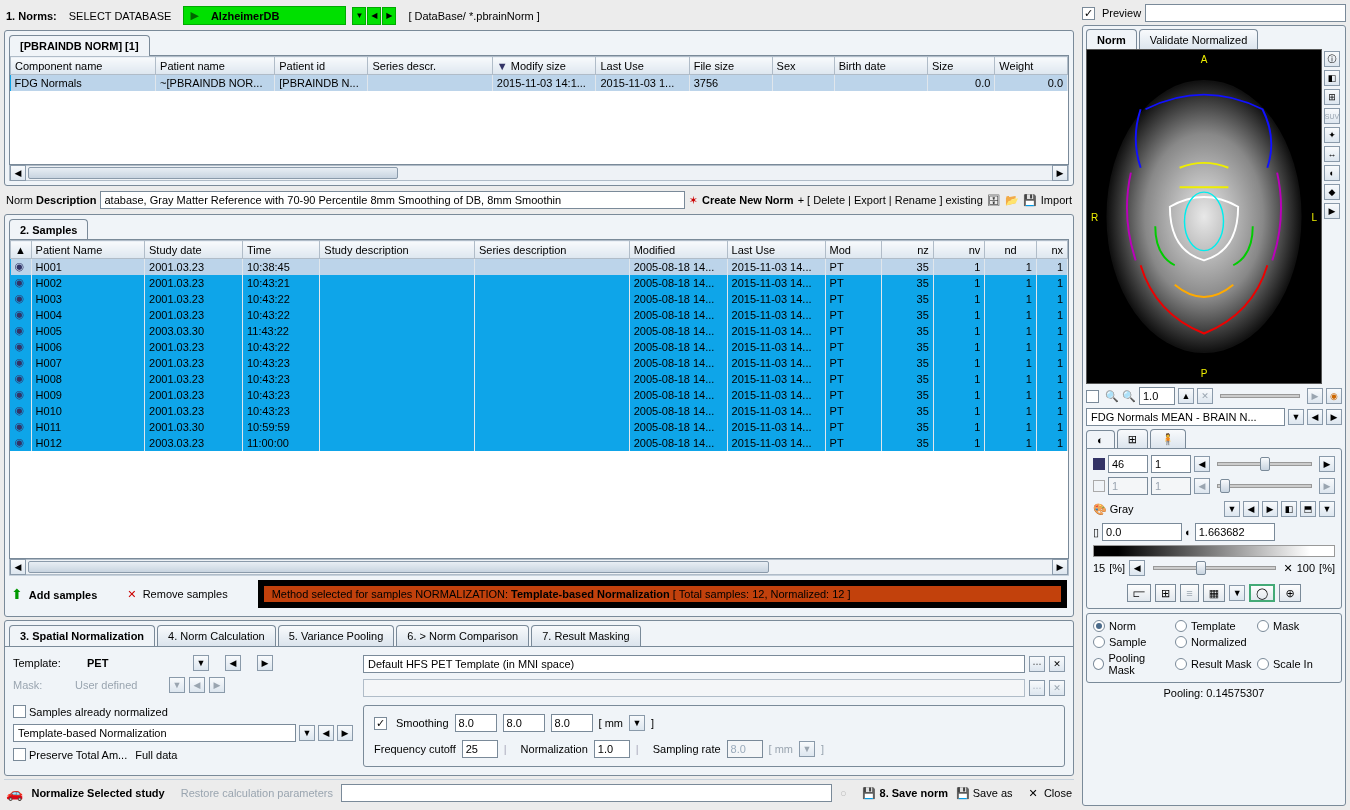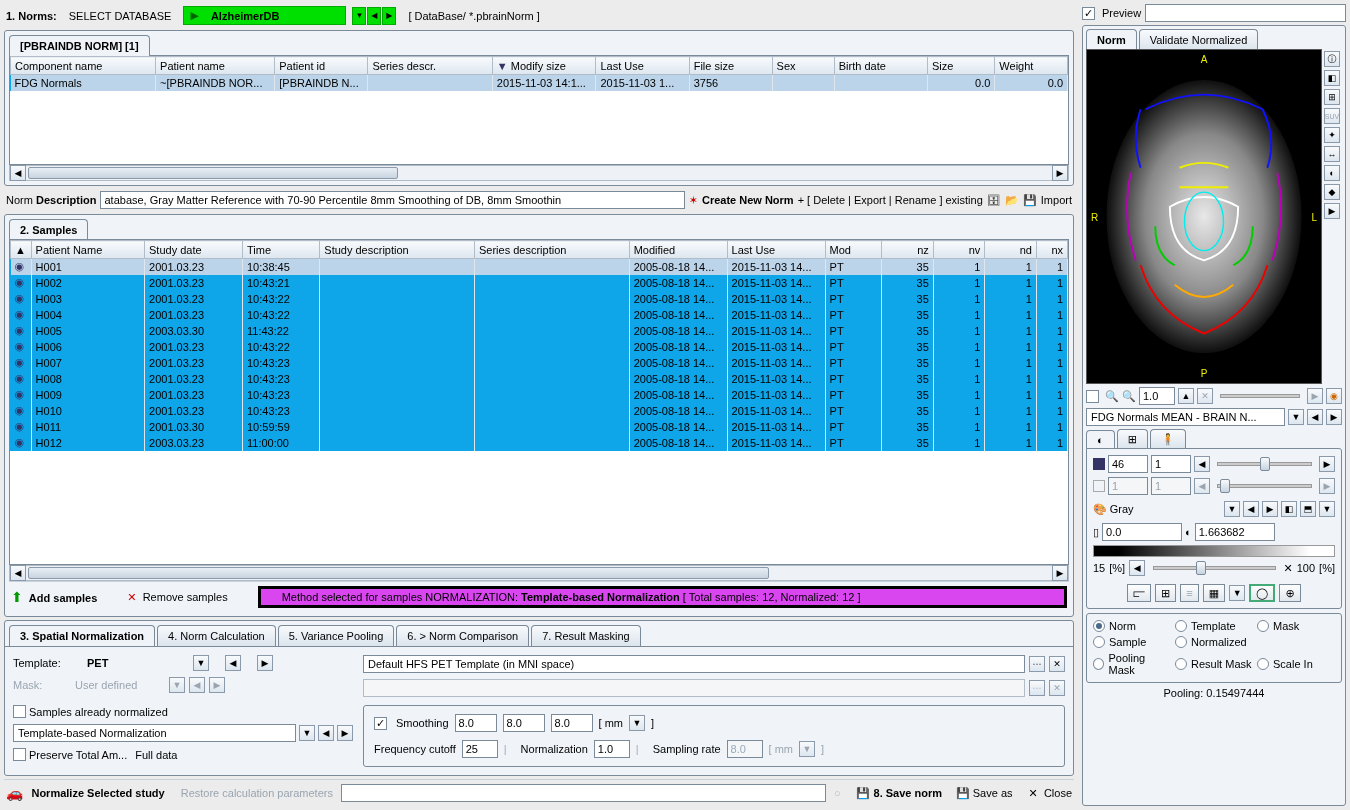--- a/index.html
+++ b/index.html
@@ -155,21 +155,21 @@
             <th>Patient Name</th>
             <th>Study date</th>
             <th>Time</th>
             <th>Study description</th>
             <th>Series description</th>
             <th>Modified</th>
             <th>Last Use</th>
             <th>Mod</th>
             <th style="text-align:right">nz</th>
             <th style="text-align:right">nv</th>
-            <th style="text-align:right">nd</th>
+            <th style="text-align:center">nd</th>
             <th style="text-align:right">nx</th>
           </tr>
             </thead>
           <tbody id="samples-tbody">
               <tr class="sel">
                 <td><span style="color:#336">◉</span></td>
   <td>H001</td>
                 <td>2001.03.23</td>
                 <td>10:38:45</td>
                 <td></td>
@@ -352,21 +352,21 @@
       </div>
       <div class="scrollbar-h">
         <div class="arrow-btn">◀</div>
         <div class="thumb" style="width:70%;margin-left:2px"></div>
         <div style="flex:1"></div>
         <div class="arrow-btn">▶</div>
       </div>
       <div class="row" style="gap:30px;padding:4px 2px;border-top:1px solid #c6d1dc">
         <span style="cursor:pointer"><span style="color:#090;font-size:14px">⬆</span> &nbsp;<b>Add samples</b></span>
         <span style="cursor:pointer"><span style="color:#c00">✕</span> &nbsp;<span>Remove samples</span></span>
-        <div style="flex:1;border:3px solid #000000;background:#d946ef;padding:2px 21px">
+        <div style="flex:1;border:6px solid #000000;background:#c2410c;padding:2px 8px">
           <span>Method selected for samples NORMALIZATION: </span><b>Template-based Normalization</b><span> [ Total samples: 12, Normalized: 12 ]</span>
         </div>
       </div>
     </div>
 
     <div class="panel" style="padding:0">
       <div class="row" style="padding:4px 4px 0 4px">
         <div class="tab active" style="font-weight:bold">3. Spatial Normalization</div>
         <div class="tab">4. Norm Calculation</div>
         <div class="tab">5. Variance Pooling</div>
@@ -447,21 +447,21 @@
       </div>
     </div>
 
     <div class="row" style="gap:8px;padding:4px 2px;border-top:1px solid #c6d1dc">
       <span style="color:#003399;font-size:14px">🚗</span>
       <b style="cursor:pointer">Normalize Selected study</b>
       <span class="disabled" style="margin-left:8px">Restore calculation parameters</span>
       <input type="text" style="flex: 1 1 0%; background: rgb(255, 255, 255);">
       <span style="color:#bbb">○</span>
       <span style="cursor:pointer;margin-left:8px"><span style="color:#003399">💾</span> <b>8. Save norm</b></span>
-      <span style="cursor:pointer;margin-left:6px"><span style="color:#003399">💾</span> <span>Save as</span></span>
+      <span style="cursor:pointer;"><span style="color:#003399">💾</span> <span>Save as</span></span>
       <span style="cursor:pointer;margin-left:8px">✕ &nbsp;<span>Close</span></span>
     </div>
   </div>
 
   <div class="right-col">
     <div class="row" style="gap:4px">
         <span class="checkbox checked"></span>
         <span>Preview</span>
         <input type="text" style="flex: 1 1 0%;">
       </div>
@@ -624,16 +624,16 @@
           <span class="row">
               <span class="radio"></span>
               <span>Result Mask</span>
             </span>
           <span class="row">
               <span class="radio"></span>
               <span>Scale In</span>
             </span>
         </div>
       </div>
-      <div style="text-align:center;padding:4px">Pooling: 0.15497444</div>
+      <div style="text-align:center;padding:4px">Pooling: 0.14575307</div>
     </div>
   </div>
 </div>
 
 </body></html>

